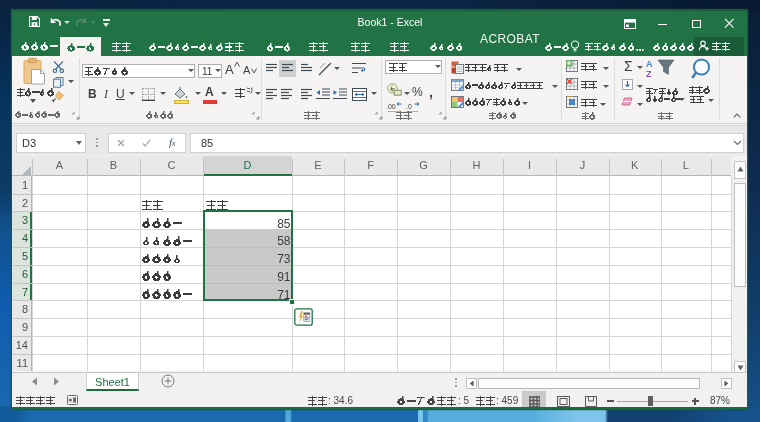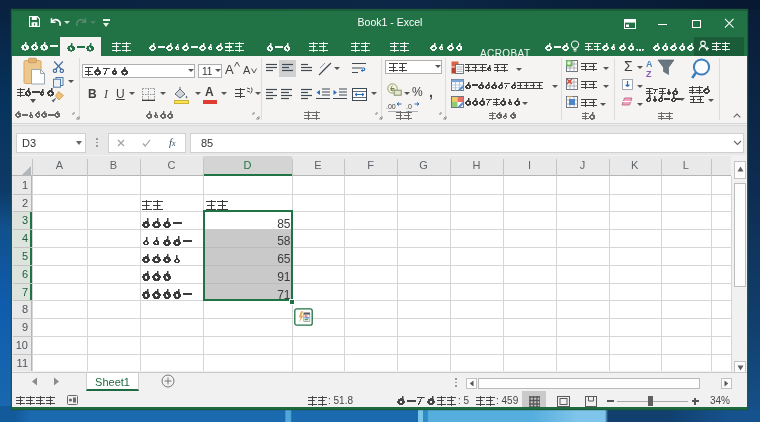--- a/index.html
+++ b/index.html
@@ -100,21 +100,21 @@
 <s class="J " style="--w:9px;--h:9.5px;--g:1px;left:390px;top:42px;color:#f2f7f3">
     <i class="K"></i>
     <i class="K"></i>
   </s>
 <s class="J " style="--w:7.5px;--h:8.5px;--g:1px;left:430px;top:42.5px;color:#f2f7f3">
     <i class="A"></i>
     <i class="S"></i>
     <i class="A"></i>
     <i class="A"></i>
   </s>
-<div class="t" style="left:480px;top:48px;font-size:10px;color:#f2f7f3;letter-spacing:.4px">ACROBAT</div>
+<div class="t" style="left:480px;top:32px;font-size:12px;color:#f2f7f3;letter-spacing:.4px">ACROBAT</div>
 <s class="J " style="--w:7.5px;--h:8.5px;--g:1px;left:545px;top:42.5px;color:#f2f7f3">
     <i class="A"></i>
     <i class="D"></i>
     <i class="A"></i>
   </s>
 <svg style="position:absolute;left:570px;top:40px" width="10" height="13" viewBox="0 0 10 13">
 <circle cx="5" cy="4.6" r="3.6" fill="none" stroke="#f2f7f3" stroke-width="1.1"></circle>
 <path d="M3.4 9.5 H6.6 M3.7 11 H6.3" stroke="#f2f7f3" stroke-width="1.1"></path>
   </svg>
 <s class="J " style="--w:7.5px;--h:8.5px;--g:1px;left:585px;top:42.5px;color:#f2f7f3">
@@ -555,21 +555,21 @@
 <div class="t" style="left:12px;top:249.89999999999998px;width:16px;text-align:right;font-size:11px;color:#1f5c3c">5</div>
 <div style="left:13px;top:264.7px;width:18.7px;height:1px;background:#c3c3c3"></div>
 <div class="t" style="left:12px;top:267.7px;width:16px;text-align:right;font-size:11px;color:#1f5c3c">6</div>
 <div style="left:13px;top:282.5px;width:18.7px;height:1px;background:#c3c3c3"></div>
 <div class="t" style="left:12px;top:285.5px;width:16px;text-align:right;font-size:11px;color:#1f5c3c">7</div>
 <div style="left:13px;top:300.3px;width:18.7px;height:1px;background:#c3c3c3"></div>
 <div class="t" style="left:12px;top:303.3px;width:16px;text-align:right;font-size:11px;color:#4e5358">8</div>
 <div style="left:13px;top:318.1px;width:18.7px;height:1px;background:#c3c3c3"></div>
 <div class="t" style="left:12px;top:321.1px;width:16px;text-align:right;font-size:11px;color:#4e5358">9</div>
 <div style="left:13px;top:335.90000000000003px;width:18.7px;height:1px;background:#c3c3c3"></div>
-<div class="t" style="left:12px;top:338.9px;width:16px;text-align:right;font-size:11px;color:#4e5358">10</div>
+<div class="t" style="left:12px;top:338.9px;width:16px;text-align:right;font-size:11px;color:#4e5358">14</div>
 <div style="left:13px;top:353.7px;width:18.7px;height:1px;background:#c3c3c3"></div>
 <div class="t" style="left:12px;top:356.7px;width:16px;text-align:right;font-size:11px;color:#4e5358">11</div>
 <div style="left:13px;top:371.5px;width:18.7px;height:1px;background:#c3c3c3"></div>
 <div style="left:31.7px;top:175.7px;width:1px;height:195.8px;background:#d6d6d6"></div>
 <div style="left:87px;top:175.7px;width:1px;height:195.8px;background:#d6d6d6"></div>
 <div style="left:140px;top:175.7px;width:1px;height:195.8px;background:#d6d6d6"></div>
 <div style="left:203px;top:175.7px;width:1px;height:195.8px;background:#d6d6d6"></div>
 <div style="left:292px;top:175.7px;width:1px;height:195.8px;background:#d6d6d6"></div>
 <div style="left:344px;top:175.7px;width:1px;height:195.8px;background:#d6d6d6"></div>
 <div style="left:397px;top:175.7px;width:1px;height:195.8px;background:#d6d6d6"></div>
@@ -632,21 +632,21 @@
   </s>
 <s class="J " style="--w:9.3px;--h:10.5px;--g:1px;left:142px;top:289.1px;color:#3c3c3c">
     <i class="A"></i>
     <i class="A"></i>
     <i class="A"></i>
     <i class="A"></i>
     <i class="D"></i>
   </s>
 <div class="t" style="left:240px;top:217.49999999999997px;width:50.5px;text-align:right;font-size:12px;line-height:12px;color:#3c3c3c">85</div>
 <div class="t" style="left:240px;top:235.29999999999998px;width:50.5px;text-align:right;font-size:12px;line-height:12px;color:#3c3c3c">58</div>
-<div class="t" style="left:240px;top:253.09999999999997px;width:50.5px;text-align:right;font-size:12px;line-height:12px;color:#3c3c3c">65</div>
+<div class="t" style="left:240px;top:253.09999999999997px;width:50.5px;text-align:right;font-size:12px;line-height:12px;color:#3c3c3c">73</div>
 <div class="t" style="left:240px;top:270.9px;width:50.5px;text-align:right;font-size:12px;line-height:12px;color:#3c3c3c">91</div>
 <div class="t" style="left:240px;top:288.7px;width:50.5px;text-align:right;font-size:12px;line-height:12px;color:#3c3c3c">71</div>
 <svg style="position:absolute;left:294px;top:308px" width="19" height="18" viewBox="0 0 19 18">
 <rect x="0.8" y="0.8" width="17.4" height="16.4" rx="2" fill="#fff" stroke="#217346" stroke-width="1.3"></rect>
 <path d="M7 3.2 L4.8 9.2 H6.6 L5.2 14.4 L9.4 7.8 H7.4 L9.2 3.2 Z" fill="#e2ae54"></path>
 <rect x="9.8" y="4.8" width="6" height="8.6" fill="#fff" stroke="#8a8a8a" stroke-width="0.7"></rect>
 <rect x="9.8" y="4.8" width="6" height="1.8" fill="#5a5a5a"></rect>
 <rect x="10.6" y="7.4" width="2.8" height="1.3" fill="#e05a4e"></rect>
 <rect x="10.6" y="9.2" width="4.4" height="1.3" fill="#4a86c8"></rect>
 <rect x="10.6" y="11" width="3.6" height="1.3" fill="#58a85a"></rect>
@@ -693,21 +693,21 @@
   </s>
 <svg style="position:absolute;left:67px;top:395px" width="11" height="10" viewBox="0 0 11 10">
 <rect x="0.5" y="0.5" width="10" height="9" rx="1" fill="none" stroke="#6a6a6a" stroke-width="1"></rect>
 <circle cx="3.4" cy="5" r="1.6" fill="#6a6a6a"></circle>
     <rect x="6" y="2.5" width="3" height="5" fill="#6a6a6a"></rect>
   </svg>
 <s class="J " style="--w:9px;--h:9.5px;--g:1px;left:308px;top:396px;color:#454545">
     <i class="K"></i>
     <i class="K"></i>
   </s>
-<div class="t" style="left:328px;top:395px;font-size:10px;color:#454545">: 51.8</div>
+<div class="t" style="left:328px;top:395px;font-size:10px;color:#454545">: 34.6</div>
 <s class="J " style="--w:9px;--h:9.5px;--g:1px;left:397px;top:396px;color:#454545">
     <i class="A"></i>
     <i class="D"></i>
     <i class="B"></i>
     <i class="A"></i>
     <i class="K"></i>
     <i class="K"></i>
   </s>
 <div class="t" style="left:458px;top:395px;font-size:10px;color:#454545">: 5</div>
 <s class="J " style="--w:9px;--h:9.5px;--g:1px;left:476px;top:396px;color:#454545">
@@ -725,13 +725,13 @@
   </svg>
 <svg style="position:absolute;left:585px;top:395.5px" width="12" height="11" viewBox="0 0 12 11">
 <rect x="0.5" y="0.5" width="11" height="10" fill="none" stroke="#5a5a5a" stroke-width="1"></rect>
 <path d="M3.5 0.5 V5 M8.5 0.5 V5 M3.5 5 H8.5" stroke="#5a5a5a" stroke-width="1"></path>
   </svg>
 <div style="left:606.5px;top:400px;width:7px;height:2px;background:#555"></div>
 <div style="left:617px;top:400.5px;width:71px;height:1px;background:#a8a8a8"></div>
 <div style="left:648px;top:395.5px;width:5px;height:10px;background:#5f5f5f"></div>
 <div style="left:691.5px;top:400px;width:7px;height:2px;background:#555"></div>
 <div style="left:694px;top:397.5px;width:2px;height:7px;background:#555"></div>
-<div class="t" style="left:705px;top:395px;width:30px;text-align:center;font-size:10px;color:#454545">34%</div>
+<div class="t" style="left:705px;top:395px;width:30px;text-align:center;font-size:10px;color:#454545">87%</div>
 <div style="left:12px;top:407px;width:735px;height:2px;background:#1e6b40"></div>
 </body></html>

